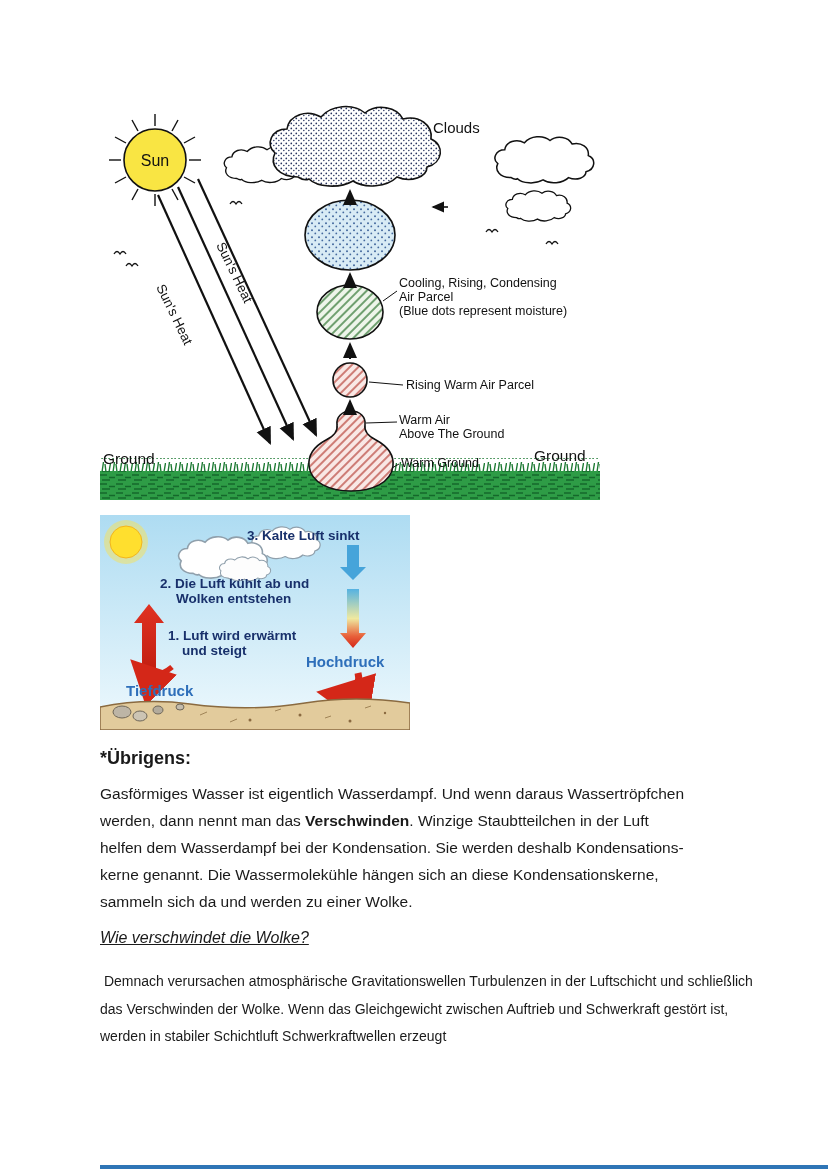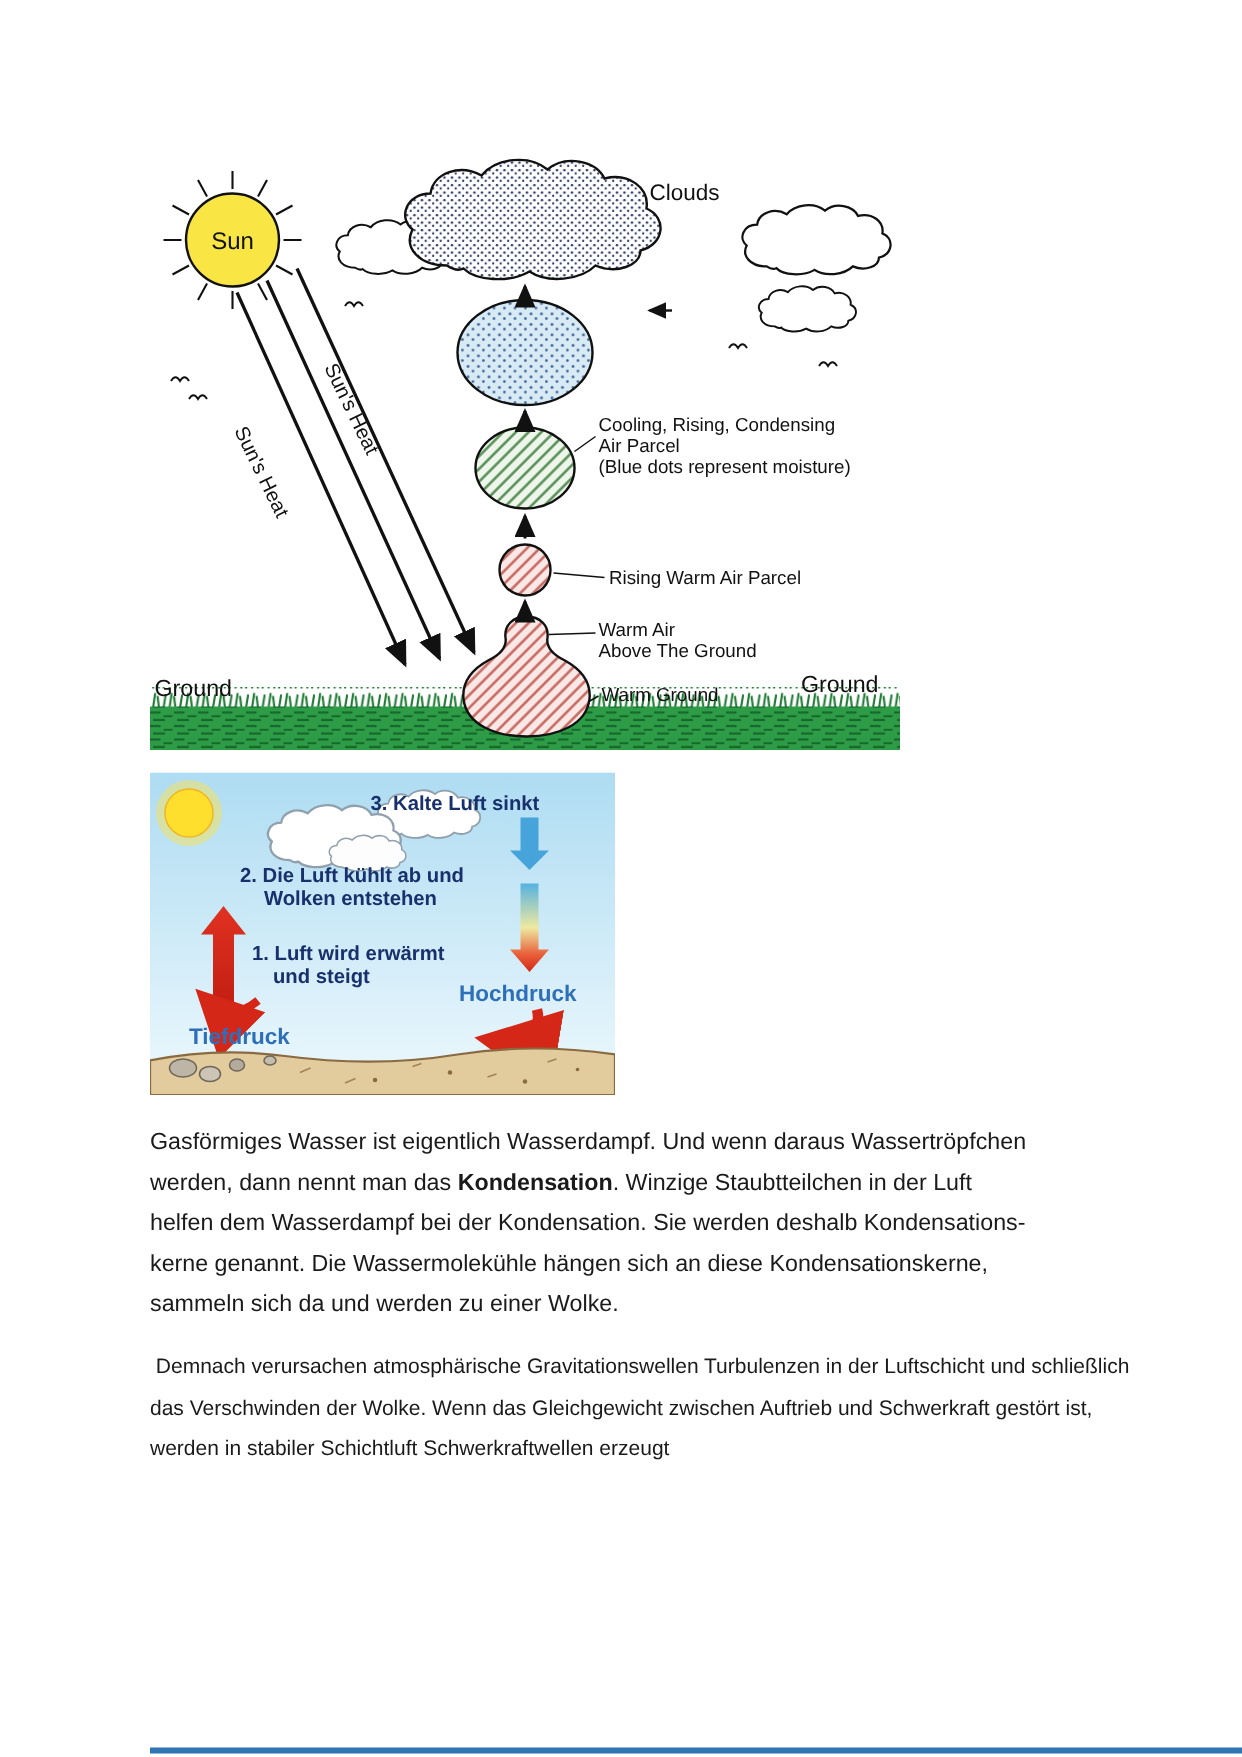--- a/index.html
+++ b/index.html
@@ -203,18 +203,20 @@
     <ellipse cx="80" cy="192" rx="4" ry="3" fill="#c4bcac" stroke="#6e6658"></ellipse>
     <path d="M100 200 l7 -3 M130 207 l7 -3 M175 196 l6 -2 M225 203 l6 -2 M265 193 l6 -2" stroke="#a08457" stroke-width="1" fill="none"></path>
     <circle cx="150" cy="205" r="1.5" fill="#8a6a40"></circle>
     <circle cx="200" cy="200" r="1.5" fill="#8a6a40"></circle>
     <circle cx="250" cy="206" r="1.5" fill="#8a6a40"></circle>
     <circle cx="285" cy="198" r="1.2" fill="#8a6a40"></circle>
   </g>
 </svg>
 
 <div class="content">
-  <p class="p1"><span>Gasförmiges Wasser ist eigentlich Wasserdampf. Und wenn daraus Wassertröpfchen werden, dann nennt man das </span><b>Kondensation</b><span>. Winzige Staubtteilchen in der Luft helfen dem Wasserdampf bei der Kondensation. Sie werden deshalb Kondensations-
+  <h2 class="h1">*Übrigens:</h2>
+  <p class="p1"><span>Gasförmiges Wasser ist eigentlich Wasserdampf. Und wenn daraus Wassertröpfchen werden, dann nennt man das </span><b>Verschwinden</b><span>. Winzige Staubtteilchen in der Luft helfen dem Wasserdampf bei der Kondensation. Sie werden deshalb Kondensations-
 kerne genannt. Die Wassermolekühle hängen sich an diese Kondensationskerne, sammeln sich da und werden zu einer Wolke.</span></p>
+  <h3 class="h2">Wie verschwindet die Wolke?</h3>
   <p class="p2"> Demnach verursachen atmosphärische Gravitationswellen Turbulenzen in der Luftschicht und schließlich das Verschwinden der Wolke. Wenn das Gleichgewicht zwischen Auftrieb und Schwerkraft gestört ist, werden in stabiler Schichtluft Schwerkraftwellen erzeugt</p>
 </div>
 
 <div class="bottom-line"></div>
 
 </body></html>

